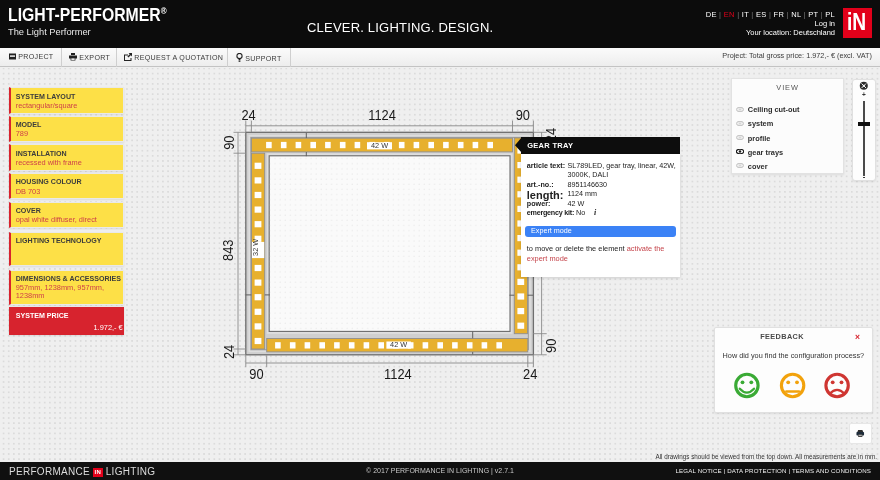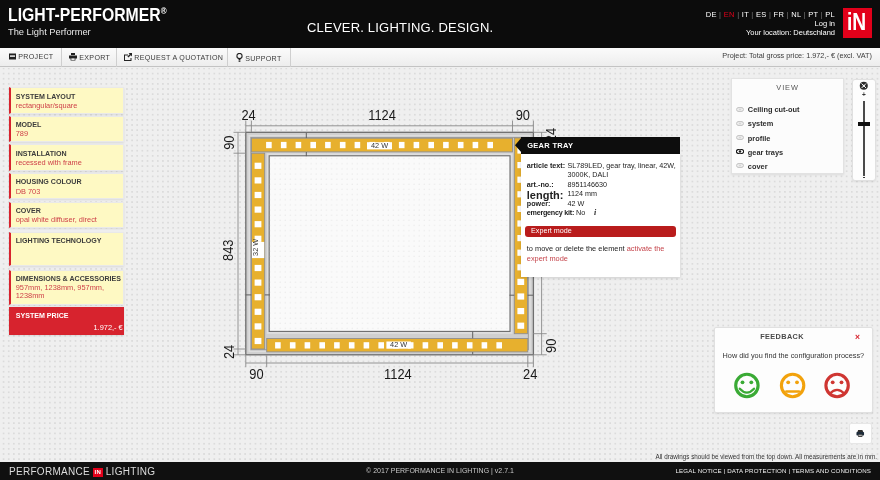--- a/index.html
+++ b/index.html
@@ -68,21 +68,21 @@
   <span>SUPPORT</span>
 </div>
 
 <div class="abs" style="left:289.5px;top:47.5px;width:1px;height:19px;background:#cfcfcf;"></div>
 
 <div class="abs" style="left:570px;top:50.7px;width:302px;text-align:right;color:#3a3a3a;font-size:7.3px;">Project: Total gross price: 1.972,- € (excl. VAT)</div>
 
 <div class="abs" style="left:0;top:67.5px;width:880px;height:394px;background-color:#efefef;background-image:radial-gradient(circle, #d7d7d7 0.58px, transparent 0.72px);background-size:5.15px 5.15px;background-position:1px 3px;"></div>
 
 <style>
-  .sb { position:absolute; left:8.7px; width:115px; background:#fef9c3; border:1px solid #e9e9e9; border-left:2.2px solid #d7232e; box-shadow:0 1px 2px rgba(0,0,0,0.09); }
+  .sb { position:absolute; left:8.7px; width:115px; background:#fde047; border:1px solid #e9e9e9; border-left:2.2px solid #d7232e; box-shadow:0 1px 2px rgba(0,0,0,0.09); }
   .sbt { margin:4.3px 0 0 5px; font-size:7.1px; font-weight:bold; color:#3c3c3c; line-height:8.2px; white-space:nowrap; }
   .sbv { margin:1.2px 0 0 5px; font-size:7.4px; color:#ce4149; line-height:8.2px; }
 </style>
 
 <div class="sb" style="top:87.4px;height:26.5px;">
   <div class="sbt">SYSTEM LAYOUT</div>
   <div class="sbv">rectangular/square</div>
 </div>
 
 <div class="sb" style="top:115.6px;height:26.5px;">
@@ -307,21 +307,21 @@
 
   <div class="abs" style="left:11.8px;top:52.7px;font-size:11px;color:#222;"><b>length:</b></div>
   <div class="abs" style="left:52.5px;top:52.7px;font-size:7.2px;color:#222;">1124 mm</div>
 
   <div class="abs" style="left:11.8px;top:62.2px;font-size:7.2px;color:#222;"><b>power:</b></div>
   <div class="abs" style="left:52.5px;top:62.2px;font-size:7.2px;color:#222;">42 W</div>
 
   <div class="abs" style="left:11.8px;top:71.5px;font-size:7.2px;color:#222;"><b style="letter-spacing:-0.25px;">emergency kit:</b> No</div>
   <div class="abs" style="left:79px;top:71.2px;font-size:8px;color:#222;font-style:italic;font-weight:bold;font-family:'Liberation Serif',serif;">i</div>
 
-  <div class="abs" style="left:10px;top:89.3px;width:150.5px;height:10.6px;background:#b91c1c;border-radius:3px;color:#fff;font-size:7.2px;line-height:10.8px;padding-left:6px;">Expert mode</div>
+  <div class="abs" style="left:10px;top:89.3px;width:150.5px;height:10.6px;background:#3b82f6;border-radius:3px;color:#fff;font-size:7.2px;line-height:10.8px;padding-left:6px;">Expert mode</div>
 
   <div class="abs" style="left:11.8px;top:107px;width:150px;font-size:7.4px;color:#222;line-height:9.9px;">to move or delete the element <span style="color:#c5444b;">activate the expert mode</span></div>
 </div>
 
 <div class="abs" style="left:730.7px;top:78.1px;width:113.8px;height:96.4px;background:#fcfcfc;border:1px solid #e2e2e2;box-shadow:0 1px 2px rgba(0,0,0,0.08);"></div>
 
 <div class="abs" style="left:730.7px;top:82.9px;width:113.8px;text-align:center;font-size:7.4px;letter-spacing:0.9px;color:#555;">VIEW</div>
 <style>
   .vrow { position:absolute; left:736.3px; width:106px; font-size:7.4px; font-weight:bold; color:#2e2e2e; }
   .eye { vertical-align:0.5px; margin-right:3.5px; }

